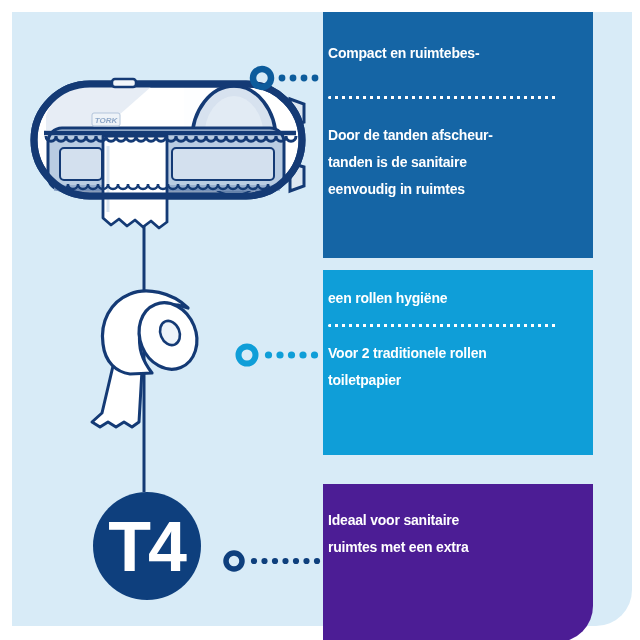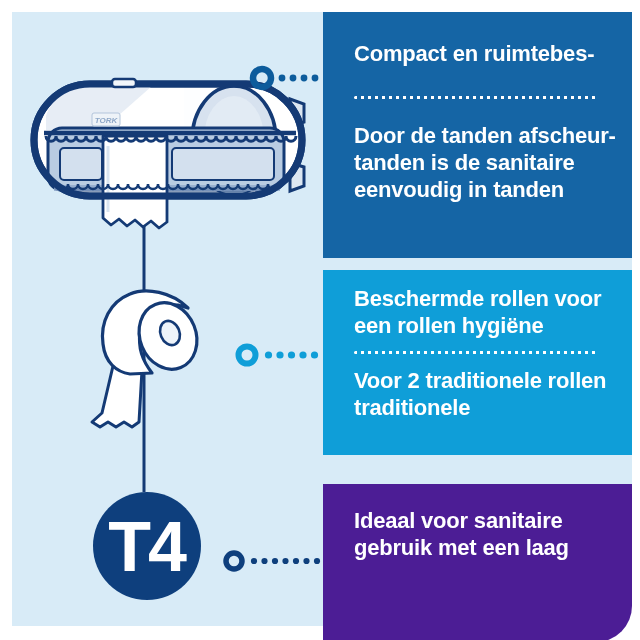--- a/index.html
+++ b/index.html
@@ -6,23 +6,23 @@
   .stage{
     position:relative;width:640px;height:640px;background:#ffffff;overflow:hidden;
     font-family:"Liberation Sans", sans-serif;
   }
   .bg{
     position:absolute;left:12px;top:12px;width:620px;height:614px;
     background:#d8ebf7;border-bottom-right-radius:36px;
   }
   .art{position:absolute;left:0;top:0;width:640px;height:640px;pointer-events:none;}
   .panel{
-    position:absolute;left:323px;width:309px;box-sizing:border-box;
-    padding-left:31px;padding-right:12px;color:#ffffff;
-    font-weight:bold;font-size:22px;line-height:27px;letter-spacing:-0.2px;
+    position:absolute;left:323px;width:270px;box-sizing:border-box;
+    padding-left:5px;padding-right:12px;color:#ffffff;
+    font-weight:bold;font-size:14px;line-height:27px;letter-spacing:-0.2px;
   }
   .panel .line{white-space:nowrap;}
   .p1{top:12px;height:246px;background:#1565a5;padding-top:28px;}
   .p2{top:270px;height:185px;background:#0f9ed8;padding-top:15px;}
   .p3{top:467px;height:158px;background:#4c1d95;padding-top:23px;border-bottom-right-radius:36px;margin-top:17px;}
   .divider{
     height:3.4px;margin-right:24px;border-radius:2px;
     background:repeating-linear-gradient(90deg,#ffffff 0 3.4px,transparent 3.4px 7px);
   }
   .p1 .divider{margin-top:29px;margin-bottom:23px;}
@@ -131,36 +131,35 @@
   </svg>
 
   <div class="panel p1">
     <div>
       <div class="line">Compact en ruimtebes-</div>
     </div>
     <div class="divider"></div>
     <div>
       <div class="line">Door de tanden afscheur-</div>
       <div class="line">tanden is de sanitaire</div>
-      <div class="line">eenvoudig in tanden</div>
+      <div class="line">eenvoudig in ruimtes</div>
     </div>
   </div>
 
   <div class="panel p2">
     <div>
-      <div class="line">Beschermde rollen voor</div>
       <div class="line">een rollen hygiëne</div>
     </div>
     <div class="divider"></div>
     <div>
       <div class="line">Voor 2 traditionele rollen</div>
-      <div class="line">traditionele</div>
+      <div class="line">toiletpapier</div>
     </div>
   </div>
 
   <div class="panel p3">
     <div>
       <div class="line">Ideaal voor sanitaire</div>
-      <div class="line">gebruik met een laag</div>
+      <div class="line">ruimtes met een extra</div>
     </div>
   </div>
 
 </div>
 
 </body></html>

